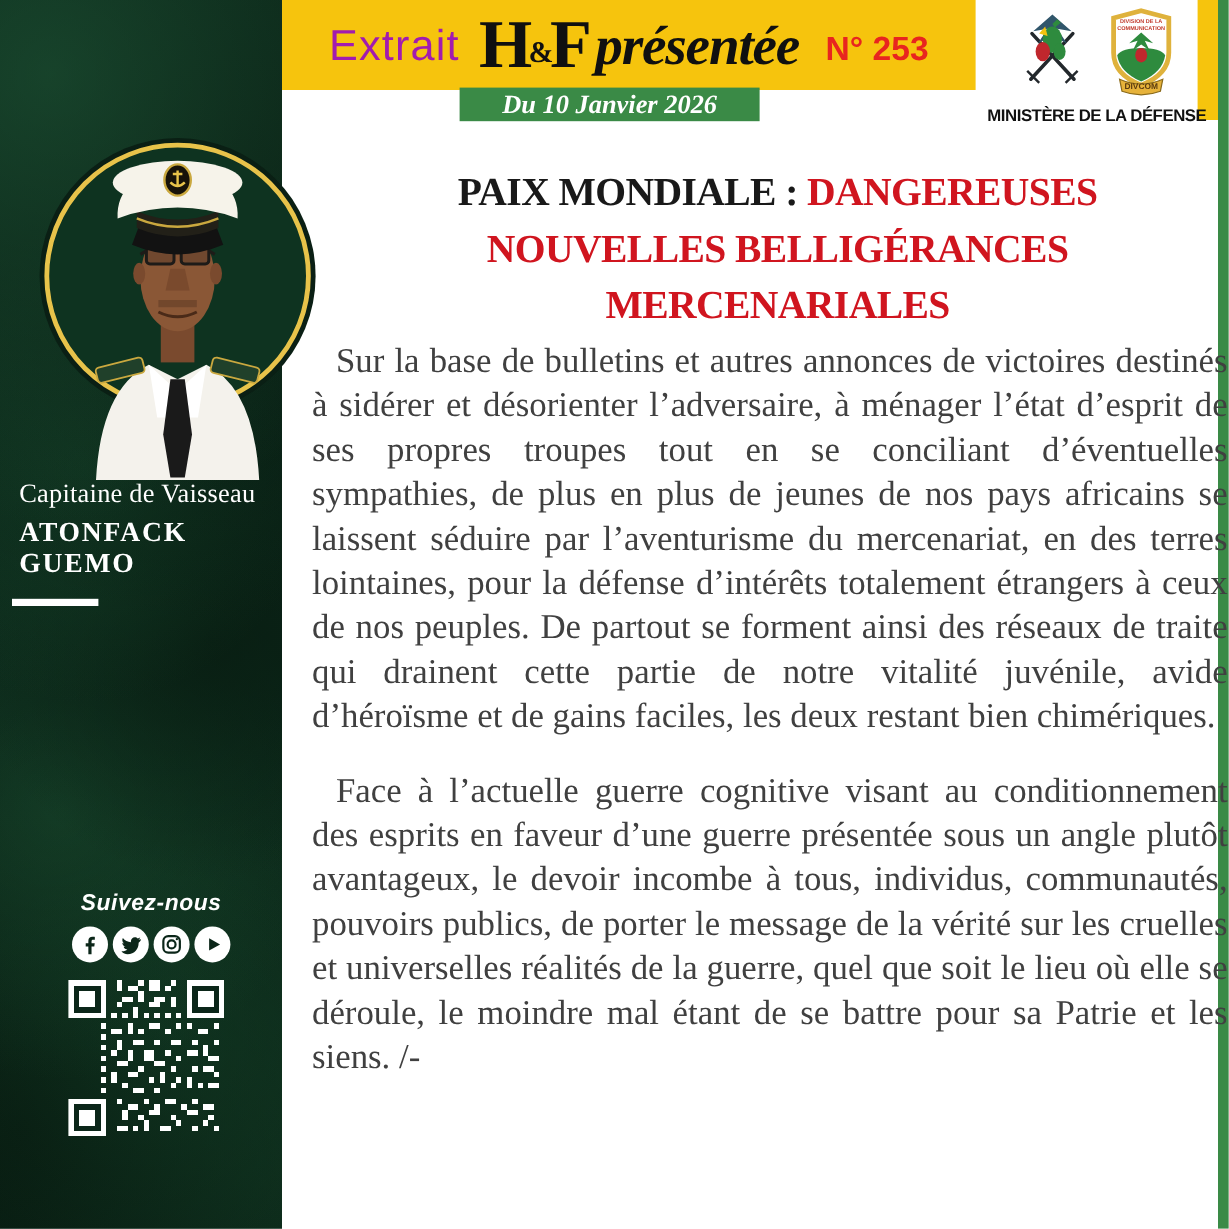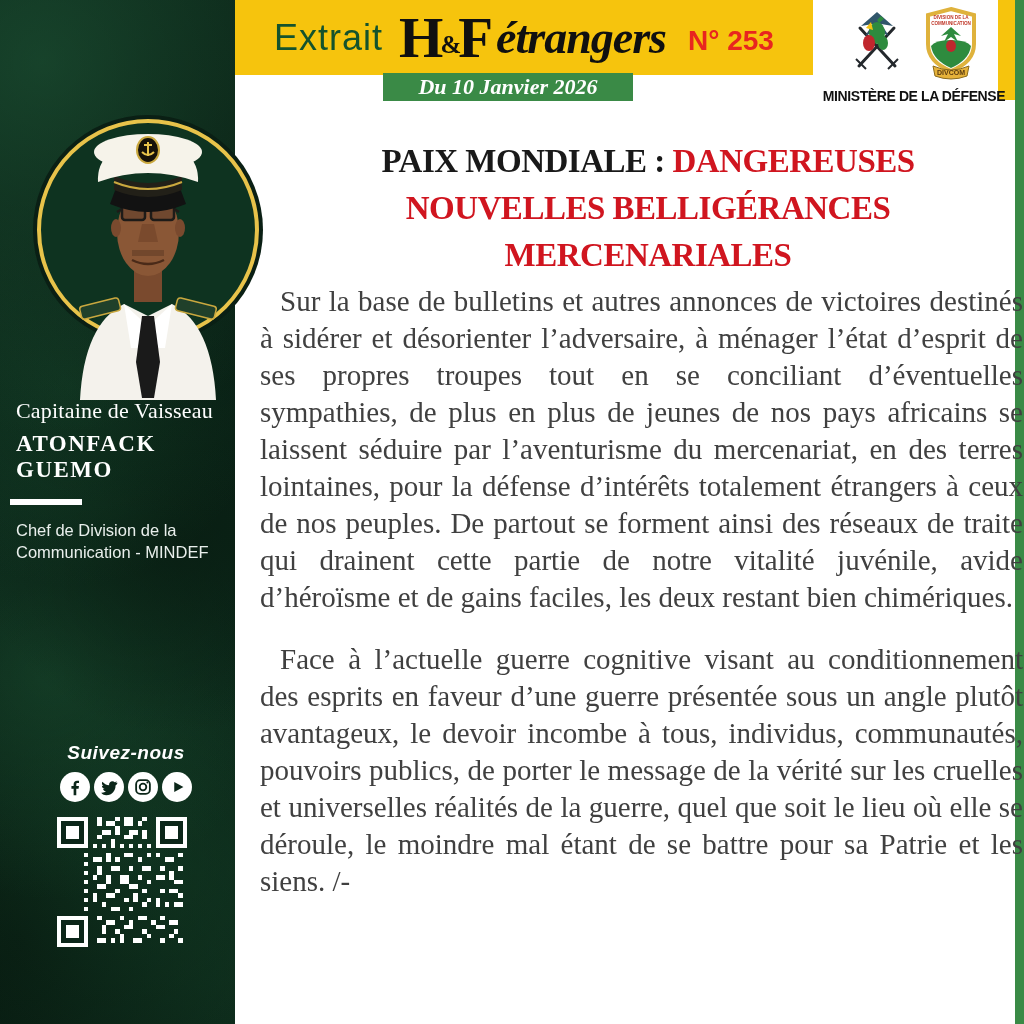--- a/index.html
+++ b/index.html
@@ -18,21 +18,21 @@
       radial-gradient(circle at 8% 92%, rgba(5,18,11,.9), transparent 45%),
       radial-gradient(circle at 92% 96%, rgba(28,85,52,.35), transparent 30%);}
 
   
   .right-stripe{position:absolute;right:0;top:0;width:9px;height:1024px;background:#3a8a46;}
   .corner-yellow{position:absolute;right:9px;top:0;width:17px;height:100px;background:#f6c40d;}
 
   
   .header-band{position:absolute;left:235px;top:0;width:578px;height:75px;background:#f6c40d;
     display:flex;align-items:center;justify-content:center;}
-  .hdr-extrait{font-family:"Liberation Sans",sans-serif;font-weight:300;font-size:36px;color:#14532d;letter-spacing:1px;}
+  .hdr-extrait{font-family:"Liberation Sans",sans-serif;font-weight:300;font-size:36px;color:#a21caf;letter-spacing:1px;}
   .hdr-logo{display:flex;align-items:baseline;margin-left:16px;color:#101010;}
   .hdr-logo .lh,.hdr-logo .lf{font-size:57px;font-weight:bold;line-height:1;}
   .hdr-logo .lamp{font-size:25px;font-weight:bold;position:relative;top:-4px;margin:0 -3px;}
   .hdr-editorial{font-size:46px;font-weight:bold;font-style:italic;letter-spacing:-1px;color:#101010;margin-left:3px;line-height:1;}
   .hdr-issue{font-family:"Liberation Sans",sans-serif;font-weight:bold;font-size:28px;color:#e8251f;margin-left:22px;position:relative;top:3px;}
 
   
   .date-band{position:absolute;left:383px;top:73px;width:250px;height:28px;background:#3a8a46;
     color:#ffffff;display:flex;align-items:center;justify-content:center;
     font-style:italic;font-weight:bold;font-size:22px;}
@@ -80,21 +80,21 @@
 <div class="right-stripe"></div>
 <div class="corner-yellow"></div>
 
 <div class="header-band">
   <span class="hdr-extrait">Extrait</span>
   <span class="hdr-logo">
       <span class="lh">H</span>
       <span class="lamp">&amp;</span>
       <span class="lf">F</span>
     </span>
-  <span class="hdr-editorial">étrangers</span>
+  <span class="hdr-editorial">présentée</span>
   <span class="hdr-issue">N° 253</span>
 </div>
 
 <div class="date-band">
   <span>Du 10 Janvier 2026</span>
 </div>
 
 <div class="ministry">
   <div class="emblem-row">
 
@@ -165,24 +165,20 @@
     <ellipse cx="120" cy="40" rx="54" ry="18" fill="#f6f3ea"></ellipse>
     <ellipse cx="120" cy="38" rx="11" ry="13" fill="#171209" stroke="#caa83f" stroke-width="2"></ellipse>
     <path d="M120 30 v14 M114 40 q6 6 12 0 M116 33 h8" stroke="#e8c34a" stroke-width="2" fill="none"></path>
   </svg>
 </div>
 
 <div class="officer-block">
   <div class="officer-rank">Capitaine de Vaisseau</div>
   <div class="officer-name">ATONFACK GUEMO</div>
   <div class="officer-divider"></div>
-  <div class="officer-role">
-    <div>Chef de Division de la</div>
-    <div>Communication - MINDEF</div>
-  </div>
 </div>
 
 <div class="follow-block">
   <div class="follow-label">Suivez-nous</div>
   <div class="social-row">
     <span class="social">
       <svg width="22" height="22" viewBox="0 0 24 24" fill="#0b2619">
         <path d="M13.4 21v-7.2h2.5l.4-2.9h-2.9V9.1c0-.8.3-1.4 1.5-1.4h1.5V5.2c-.3 0-1.2-.1-2.2-.1-2.2 0-3.7 1.3-3.7 3.8v2H8.1v2.9h2.4V21z"></path>
       </svg>
     </span>

